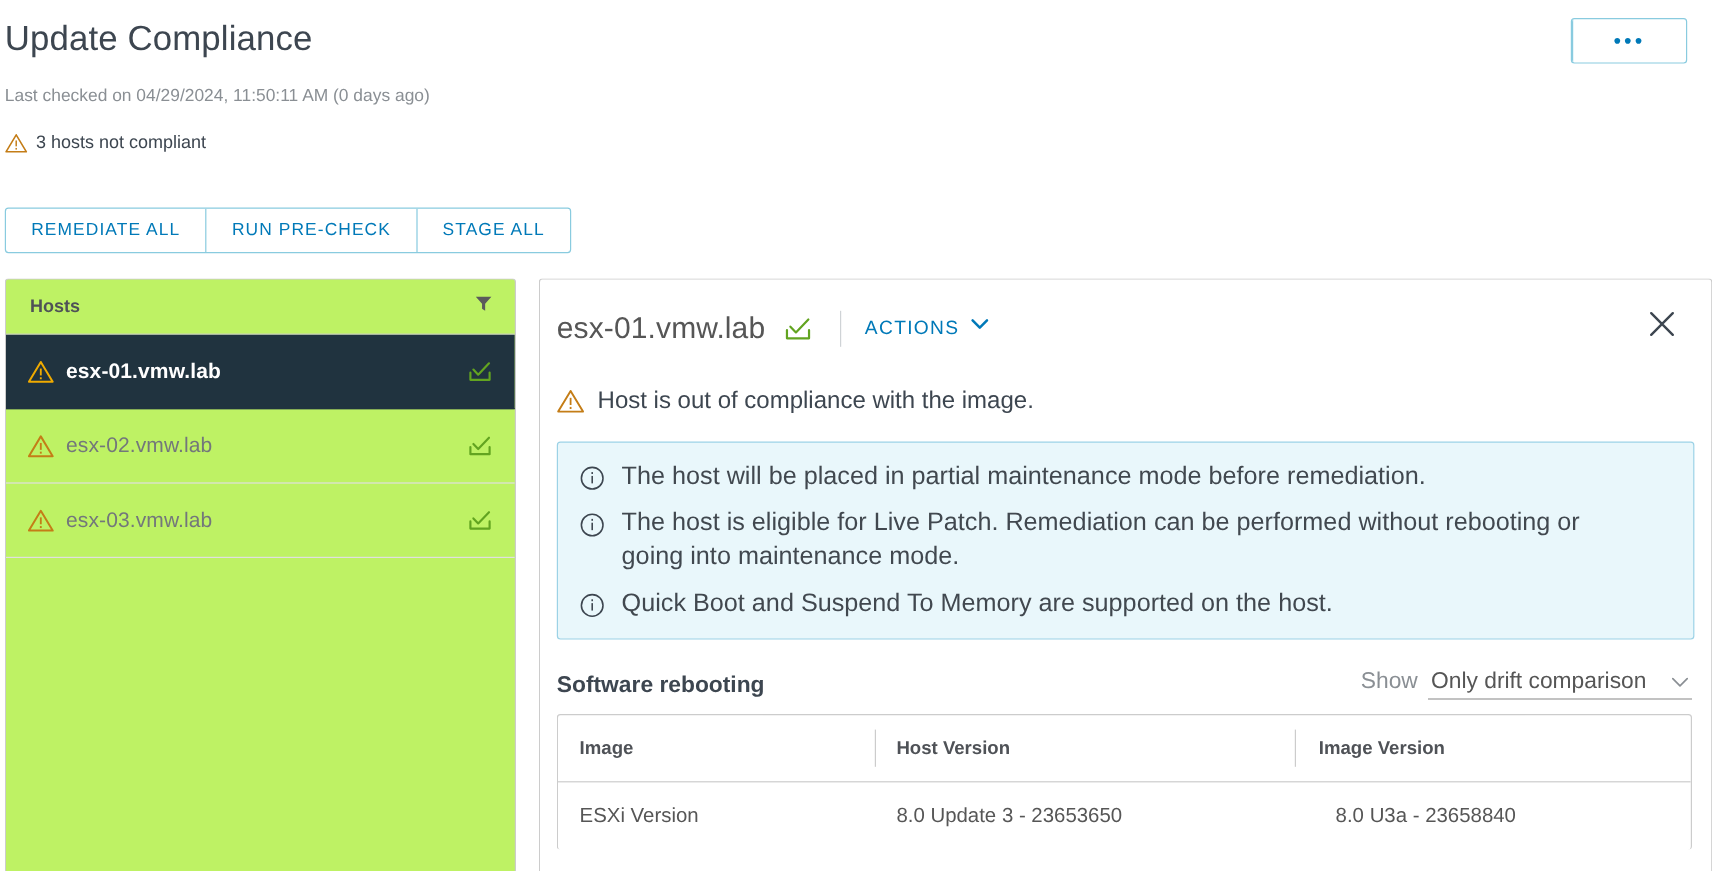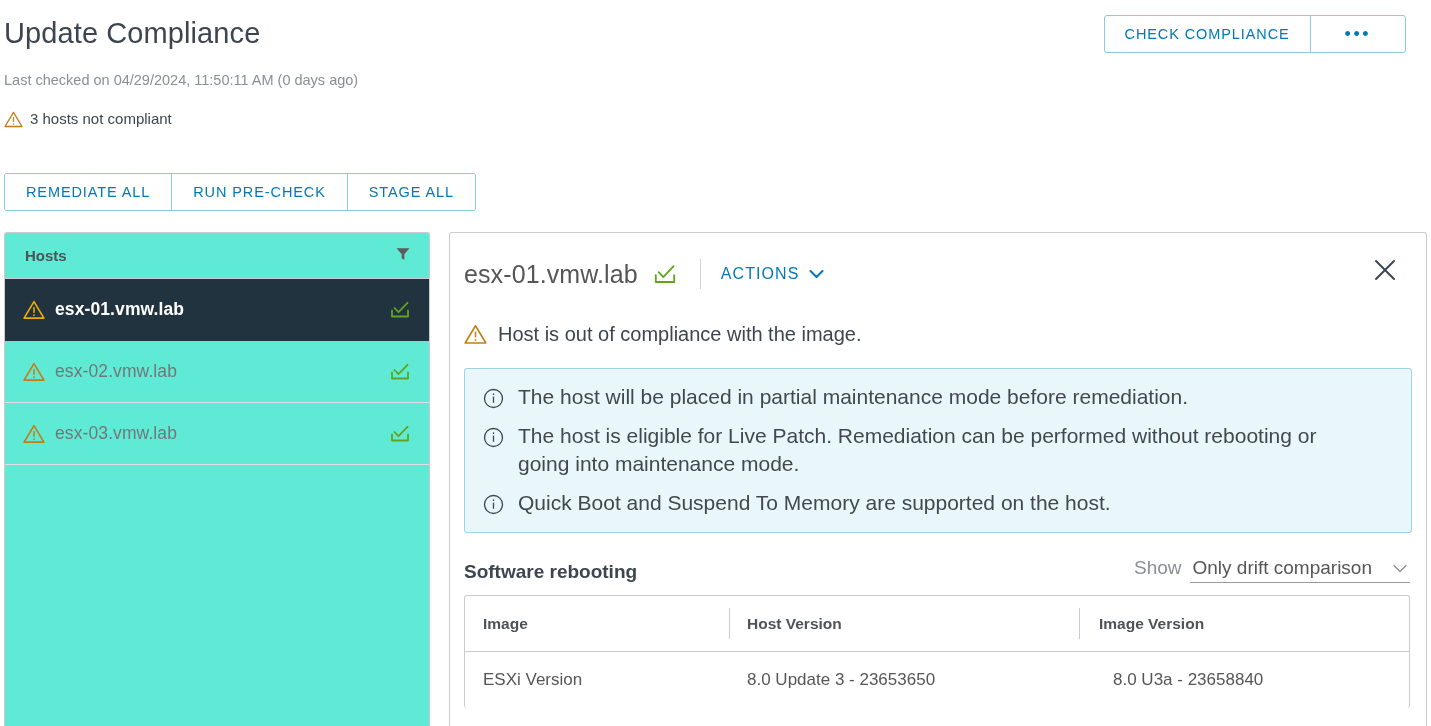--- a/index.html
+++ b/index.html
@@ -123,21 +123,21 @@
   
   .hosts-panel {
     position: absolute;
     left: 4px;
     top: 232px;
     width: 426px;
     height: 494px;
     border: 1px solid #cccccc;
     border-bottom: none;
     border-radius: 3px 3px 0 0;
-    background: #5eead4;
+    background: #bef264;
     box-sizing: border-box;
     overflow: hidden;
   }
   .hosts-head {
     display: flex;
     align-items: center;
     justify-content: space-between;
     height: 46px;
     padding: 0 18px 0 20px;
     border-bottom: 1px solid #cccccc;
@@ -210,21 +210,21 @@
   }
   .detail-head .tray { margin-left: 14px; }
   .head-divider {
     width: 1px;
     height: 30px;
     background: #cfd3d6;
     margin: 0 20px 0 22px;
   }
   .actions-btn {
     display: flex;
-    align-items: center;
+    align-items: flex-start;
     gap: 9px;
     background: transparent;
     border: 0;
     font-family: "Liberation Sans", sans-serif;
     font-size: 16px;
     letter-spacing: 1.1px;
     color: #0079b8;
     cursor: pointer;
     padding: 0;
   }
@@ -368,21 +368,20 @@
       <svg width="19" height="17" viewBox="0 0 20 18" aria-hidden="true">
         <path d="M10 1.4 L19 16.4 L1 16.4 Z" fill="none" stroke="#c47d17" stroke-width="1.4" stroke-linejoin="round"></path>
         <rect x="9.35" y="6.4" width="1.3" height="5.2" fill="#c47d17"></rect>
         <rect x="9.35" y="13" width="1.3" height="1.5" fill="#c47d17"></rect>
       </svg>
     </span>
     <span>3 hosts not compliant</span>
   </div>
 
   <div class="top-actions">
-    <button class="btn">CHECK COMPLIANCE</button>
     <button class="btn overflow">•••</button>
   </div>
 
   <div class="seg-group">
     <button class="btn">REMEDIATE ALL</button>
     <button class="btn">RUN PRE-CHECK</button>
     <button class="btn">STAGE ALL</button>
   </div>
 
   <div class="hosts-panel">

